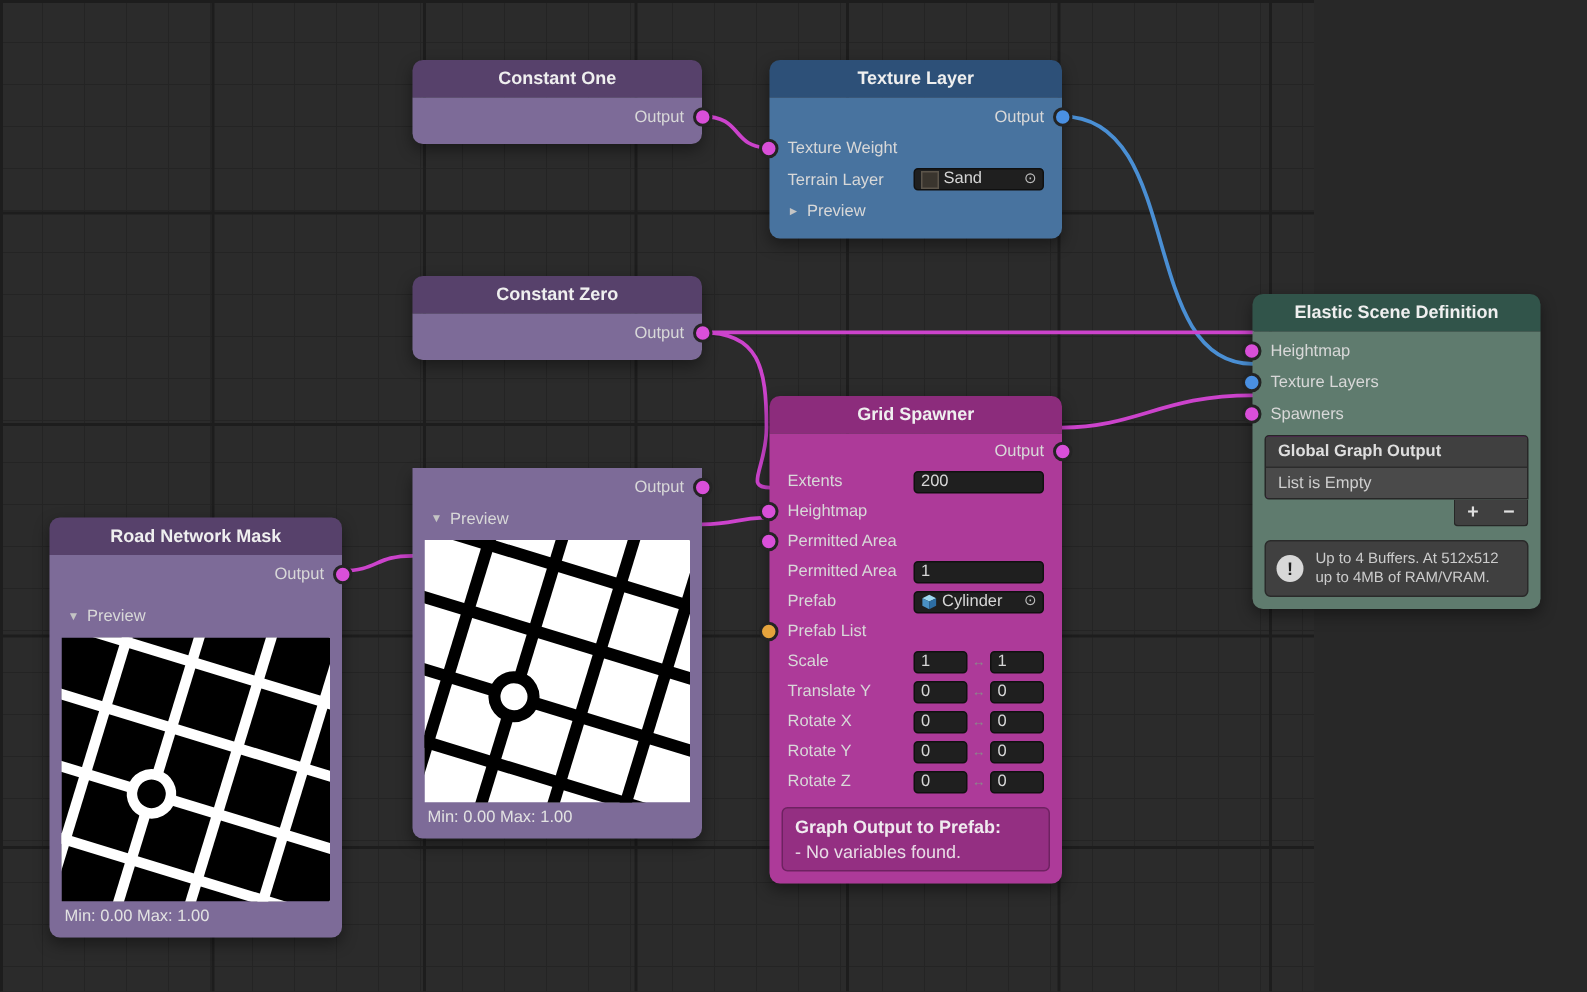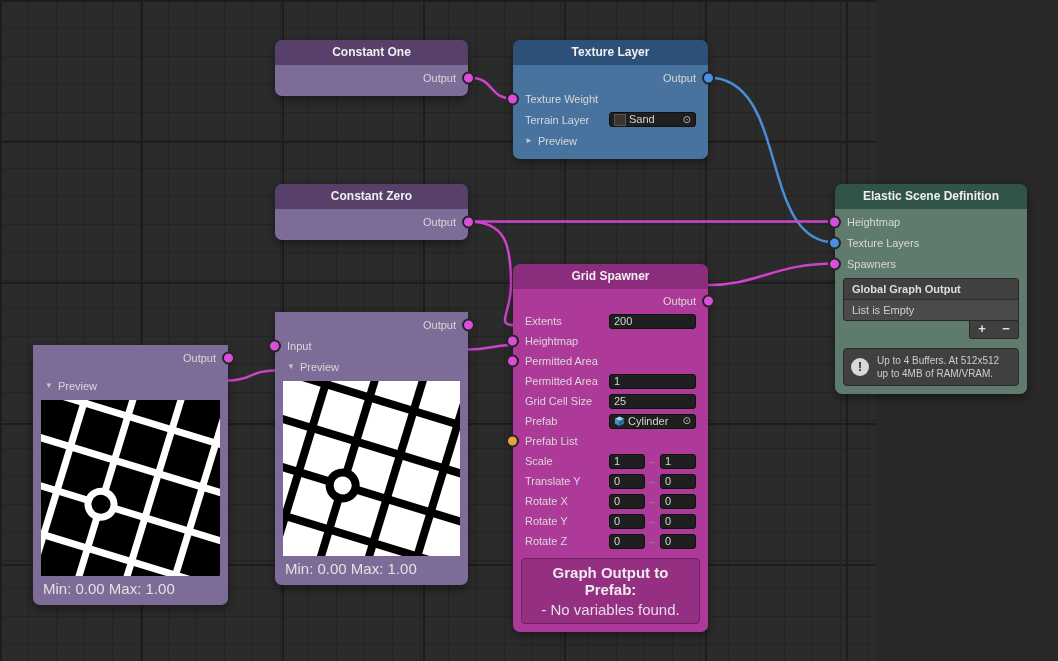--- a/index.html
+++ b/index.html
@@ -50,37 +50,37 @@
   .range-group{margin-left:auto;display:flex;align-items:center;gap:2px;width:87px;}
   .field.mini{width:36px;flex:0 0 36px;}
   .range-link{color:#8a8a8a;font-size:9px;width:11px;text-align:center;flex:0 0 11px;}
   .checkbox{width:13px;height:13px;background:#1f1f1f;border:1px solid #0f0f0f;border-radius:2px;cursor:pointer;}
   .thumb{width:10px;height:10px;background:#3a352e;border:1px solid #5c554a;flex:0 0 10px;}
 
   .foldout{display:flex;gap:5px;align-items:center;cursor:pointer;}
   .arrow{font-size:8px;color:#c4c4c4;}
 
   .preview-img{margin:4px 8px 0;display:block;}
-  .minmax{padding:4px 10px 0;font-size:15px;color:#e2e2e2;}
+  .minmax{padding:4px 10px 0;font-size:11px;color:#e2e2e2;}
 
   .listbox{margin:4px 8px 0;background:#701a75;border:1px solid #272727;border-radius:3px 3px 0 3px;overflow:hidden;}
   .listbox-header{padding:4px 8px;font-weight:bold;color:#dedede;background:#404040;border-bottom:1px solid #2c2c2c;font-size:11px;}
   .listbox-row{padding:4px 8px;background:#4a4a4a;color:#cfcfcf;font-size:11px;}
   .list-controls{display:flex;justify-content:flex-end;margin:0 8px;}
   .list-bar{background:#404040;border:1px solid #272727;border-top:none;border-radius:0 0 3px 3px;display:flex;}
   .list-btn{width:24px;height:17px;text-align:center;line-height:16px;color:#e0e0e0;font-weight:bold;cursor:pointer;font-size:13px;}
 
   .warnbox{margin:9px 8px 0;background:#404040;border:1px solid #2a2a2a;border-radius:4px;
            padding:5px 7px;display:flex;gap:8px;align-items:center;}
   .warn-icon{width:18px;height:18px;border-radius:50%;background:#d8d8d8;color:#1d1d1d;font-weight:bold;
            text-align:center;line-height:18px;font-size:12px;flex:0 0 18px;}
   .warn-text{font-size:10px;line-height:1.3;color:#cccccc;}
 
   .gs-footer{margin:7px 8px 0;background:#942f82;border:1px solid #6e2261;border-radius:4px;
-           padding:5px 8px;font-size:15px;color:#e8dce6;text-align:center;}
+           padding:5px 8px;font-size:12px;color:#e8dce6;}
   .gs-footer .ft-title{font-weight:bold;margin-bottom:3px;color:#f0eaef;}
 
   .cube-icon{width:11px;height:11px;flex:0 0 11px;display:block;}
 </style>
 </head>
 <body>
 
 <div class="canvas">
 
   <svg class="edges" width="1058" height="661">
@@ -136,21 +136,21 @@
   <div class="node purple" style="left:275px;top:184px;width:193px">
     <div class="node-header">Constant Zero</div>
     <div class="node-body">
       <div class="row out">
         <span class="lbl">Output</span>
         <span class="port out p-magenta"></span>
       </div>
     </div>
   </div>
 
-  <div class="node green" style="left:835px;top:184px;width:192px">
+  <div class="node green" style="left:835px;top:196px;width:192px">
     <div class="node-header">Elastic Scene Definition</div>
     <div class="node-body">
       <div class="row">
         <span class="port in p-magenta"></span>
         <span class="lbl">Heightmap</span>
       </div>
       <div class="row">
         <span class="port in p-blue"></span>
         <span class="lbl">Texture Layers</span>
       </div>
@@ -196,28 +196,20 @@
       </div>
       <div class="row">
         <span class="port in p-magenta"></span>
         <span class="lbl">Permitted Area</span>
       </div>
       <div class="row">
         <span class="lbl">Permitted Area</span>
         <div class="field-col">
             <div class="field full">
               <span>1</span>
-            </div>
-          </div>
-      </div>
-      <div class="row">
-        <span class="lbl">Grid Cell Size</span>
-        <div class="field-col">
-            <div class="field full">
-              <span>25</span>
             </div>
           </div>
       </div>
       <div class="row">
         <span class="lbl">Prefab</span>
         <div class="field-col">
           <div class="field full">
             <svg class="cube-icon" viewBox="0 0 12 12">
               <path d="M6 0.5 L11 3 L6 5.5 L1 3 Z" fill="#9fd8f0"></path>
               <path d="M1 3 L6 5.5 L6 11 L1 8.5 Z" fill="#4a90c4"></path>
@@ -299,24 +291,20 @@
         <div>- No variables found.</div>
       </div>
     </div>
   </div>
 
   <div class="node purple" style="left:275px;top:312px;width:193px">
     <div class="node-body">
       <div class="row out">
         <span class="lbl">Output</span>
         <span class="port out p-magenta"></span>
-      </div>
-      <div class="row">
-        <span class="port in p-magenta"></span>
-        <span class="lbl">Input</span>
       </div>
       <div class="row">
         <span class="foldout">
           <span class="arrow">▼</span>
           <span>Preview</span>
         </span>
       </div>
       <svg class="preview-img" width="177" height="175" viewBox="0 0 177 175">
         <rect width="177" height="175" fill="#ffffff"></rect>
         <g transform="rotate(17 88 87)" stroke="#000000" stroke-width="8" fill="none">
@@ -333,20 +321,21 @@
           <line x1="158" y1="-70" x2="158" y2="250"></line>
             <line x1="204" y1="-70" x2="204" y2="250"></line>
           <circle cx="66" cy="112" r="13" fill="#ffffff"></circle>
         </g>
       </svg>
       <div class="minmax">Min: 0.00 Max: 1.00</div>
     </div>
   </div>
 
   <div class="node purple" style="left:33px;top:345px;width:195px">
+    <div class="node-header">Road Network Mask</div>
     <div class="node-body">
       <div class="row out">
         <span class="lbl">Output</span>
         <span class="port out p-magenta"></span>
       </div>
       <div class="row" style="margin-top:7px">
         <span class="foldout">
           <span class="arrow">▼</span>
           <span>Preview</span>
         </span>

